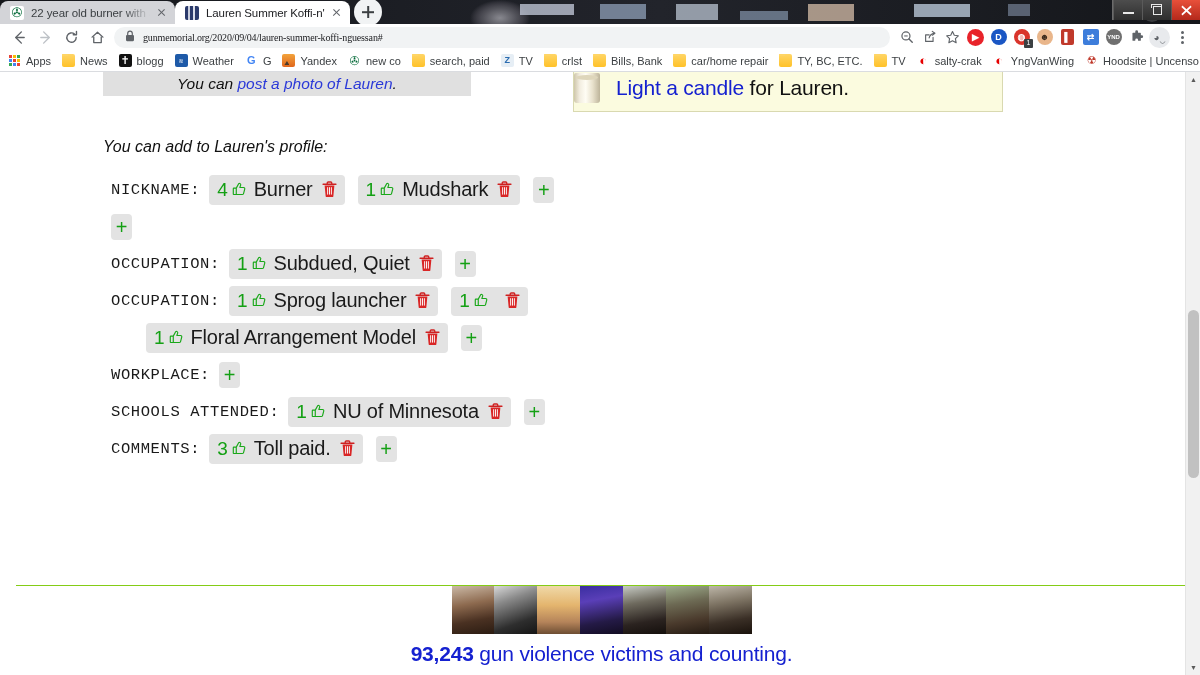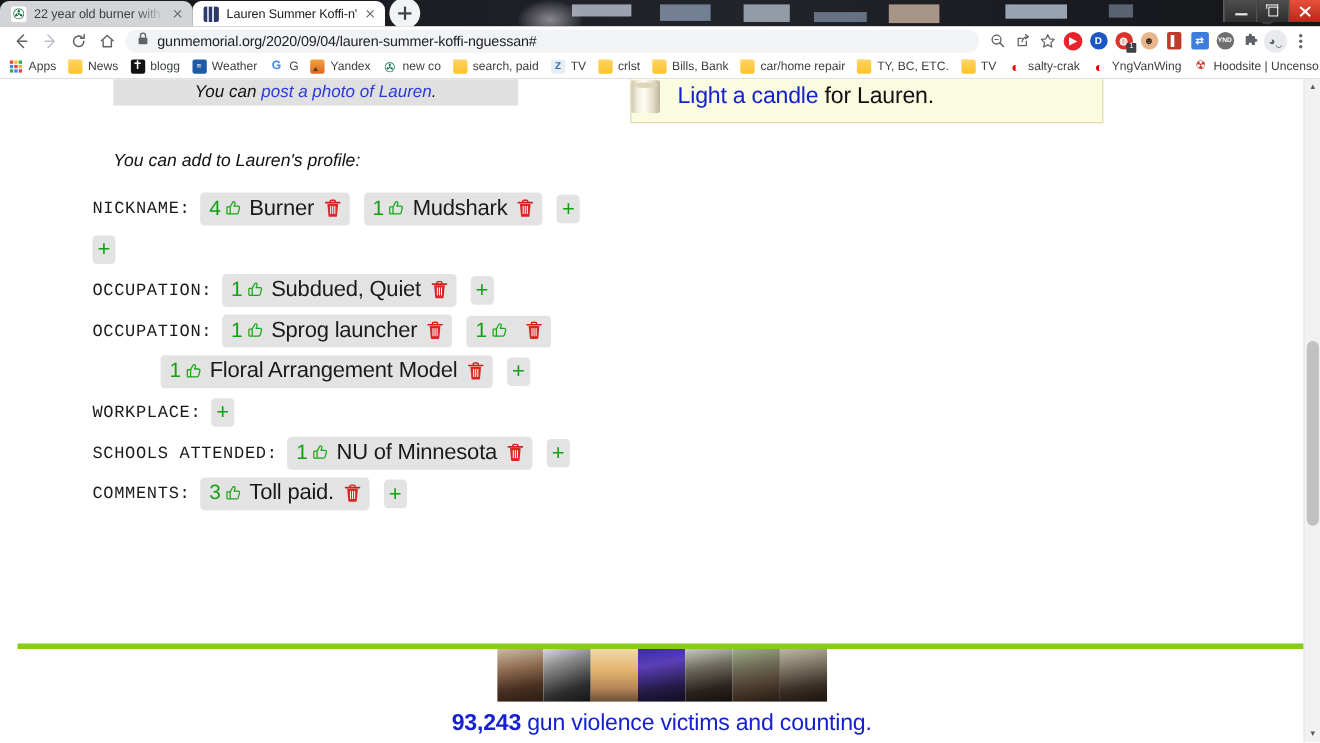--- a/index.html
+++ b/index.html
@@ -133,23 +133,24 @@
     flex: 1 1 auto;
     height: 21px; margin: 0 5px 0 4px;
     background: #f1f3f4;
     border-radius: 11px;
     display: flex; align-items: center;
     padding: 0 11px;
     min-width: 0;
   }
   .lock { width: 10px; flex: 0 0 10px; margin-right: 8px; color: #5f6368; }
   .url {
-    font-size: 13px; color: #202124;
+    font-size: 10px; color: #202124;
     white-space: nowrap; overflow: hidden;
     letter-spacing: -.15px;
+    font-family: Liberation Serif, serif;
   }
   .tb-icons { display: flex; align-items: center; flex: 0 0 auto; }
   .tbi {
     width: 23px; height: 23px; flex: 0 0 23px;
     display: flex; align-items: center; justify-content: center;
     position: relative;
     font-size: 11px; color: #5f6368;
   }
   .ext { width: 15px; height: 15px; border-radius: 50%;
         display:flex; align-items:center; justify-content:center;
@@ -265,21 +266,21 @@
 
   .addline {
     position: absolute; left: 103px; top: 66px;
     font-style: italic; font-size: 16px; color: #111;
   }
 
   .rows { position: absolute; left: 0; top: 100px; width: 100%; }
   .row {
     display: flex; align-items: center;
     margin-bottom: 1px;
-    padding-left: 84px;
+    padding-left: 111px;
     min-height: 36px;
   }
   .row.cont { padding-left: 146px; }
   .fieldlabel {
     font-family: "Liberation Mono", monospace;
     font-size: 15.5px; color: #1a1a1a;
     letter-spacing: .6px;
     white-space: nowrap;
     margin-right: 9px;
   }
@@ -304,21 +305,21 @@
     display: inline-flex; align-items: center; justify-content: center;
     width: 21px; height: 26px;
     background: #e3e3e3; border-radius: 4px;
     color: #14a014; font-size: 20px; line-height: 1;
     font-family: "Liberation Sans", sans-serif;
   }
 
   
   .footer {
     position: absolute; left: 16px; right: 0; top: 513px;
-    border-top: 5px solid #84cc16;
+    border-top: 1px solid #84cc16;
     background: #fff;
     height: 90px;
   }
   .facestrip {
     width: 300px; height: 48px; margin: 0 auto;
     display: flex; overflow: hidden;
   }
   .face { flex: 1 1 0; height: 48px; }
   .f1 { background: linear-gradient(170deg,#cbb9a6 0%,#8d6a4f 38%,#4a3122 70%,#2b1c12 100%); }
   .f2 { background: linear-gradient(160deg,#d9d9d9 0%,#8a8a8a 30%,#2e2e2e 72%,#151515 100%); }

